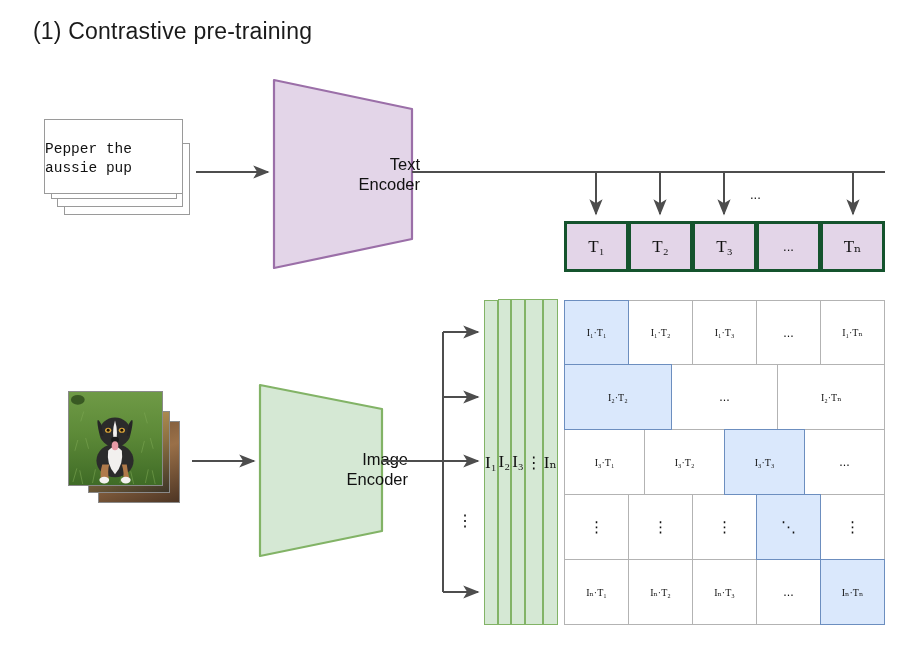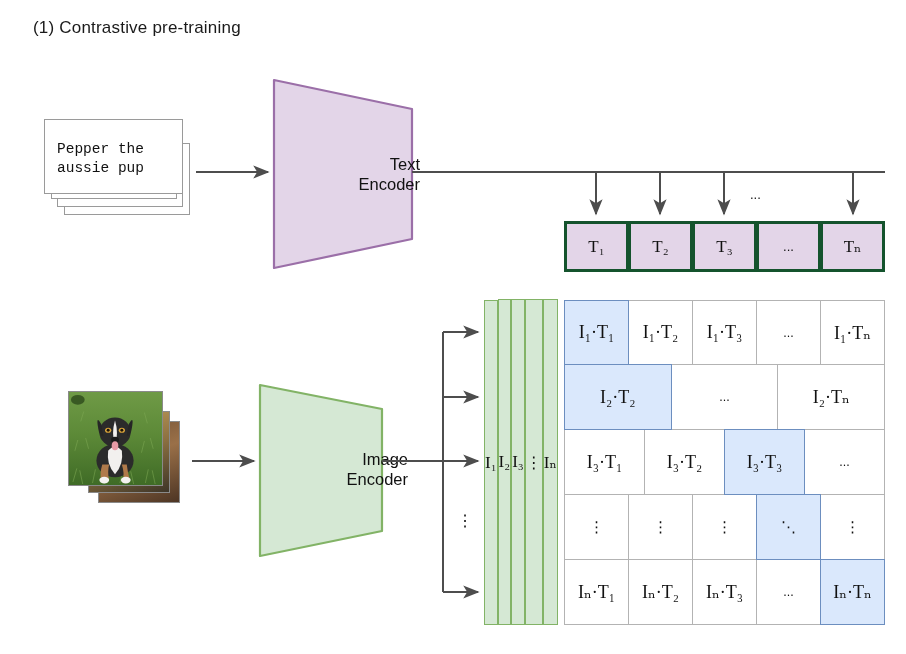--- a/index.html
+++ b/index.html
@@ -14,21 +14,21 @@
     background: #ffffff;
     font-family: "Liberation Sans", sans-serif;
     overflow: hidden;
   }
 
   
   #title {
     position: absolute;
     left: 33px;
     top: 18px;
-    font-size: 17px;
+    font-size: 23px;
     color: #1a1a1a;
     letter-spacing: .2px;
     white-space: nowrap;
   }
 
   
   .serif {
     font-family: "Liberation Serif", "DejaVu Serif", serif;
   }
 
@@ -45,21 +45,21 @@
     background: #ffffff;
     border: 1px solid #9a9a9a;
     box-sizing: border-box;
   }
   .tcard.back3 { left: 20px; top: 24px; width: 126px; height: 72px; }
   .tcard.back2 { left: 13px; top: 16px; width: 126px; height: 72px; }
   .tcard.back1 { left: 7px;  top: 8px;  width: 126px; height: 72px; }
   .tcard.front { left: 0px;  top: 0px;  width: 139px; height: 75px; }
   #text-card-label {
     position: absolute;
-    left: 12px;
+    left: 0;
     top: 20px;
     width: 118px;
     font-family: "Liberation Mono", "DejaVu Sans Mono", monospace;
     font-size: 14.5px;
     line-height: 19px;
     color: #111;
     white-space: pre-line;
   }
 
   
@@ -179,21 +179,21 @@
   }
   .mrow + .mrow .mcell { margin-top: -1px; }
   .mcell {
     flex: 1 1 0;
     box-sizing: border-box;
     border: 1px solid #b3b3b3;
     background: #ffffff;
     display: flex;
     align-items: center;
     justify-content: center;
-    font-size: 18px;
+    font-size: 10px;
     color: #111;
     margin-left: -1px;
     white-space: nowrap;
   }
   .mcell:first-child { margin-left: 0; }
   .mcell.hl {
     background: #dae8fc;
     border-color: #6c8ebf;
     position: relative;
     z-index: 2;

